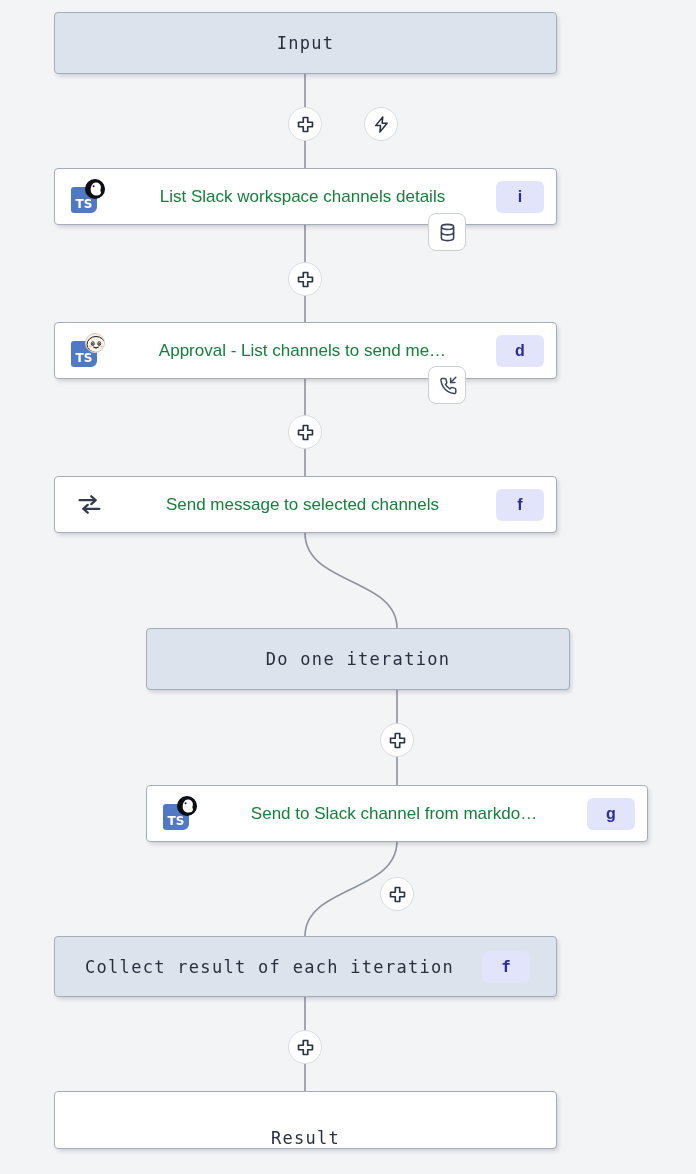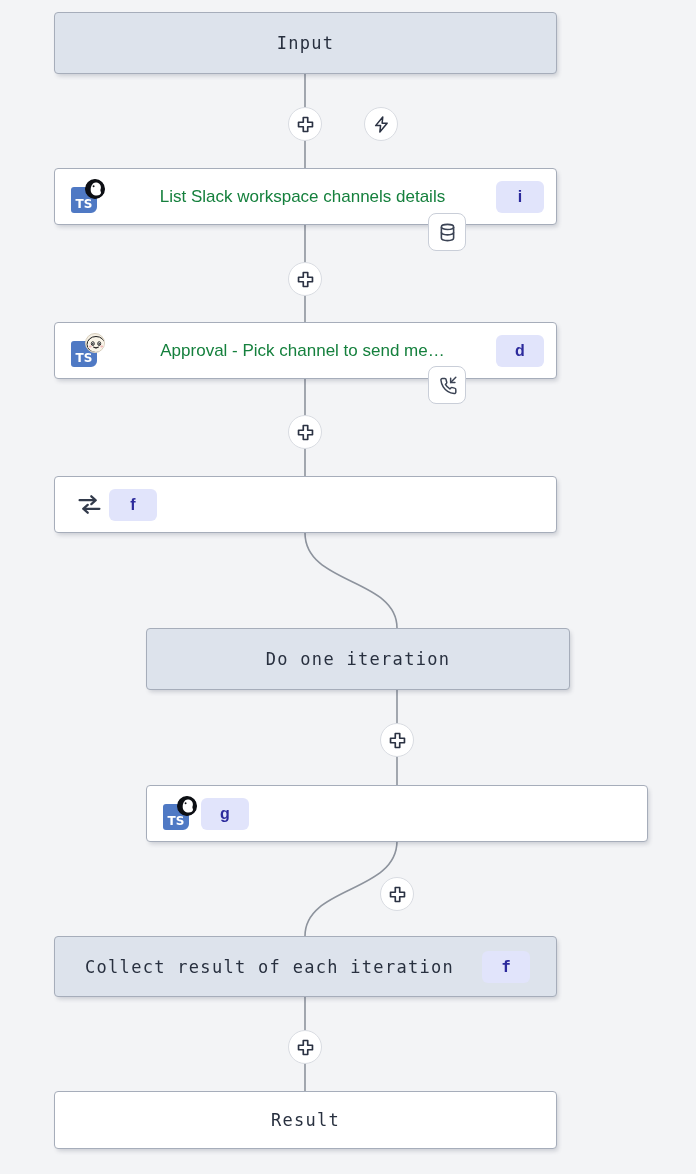--- a/index.html
+++ b/index.html
@@ -226,21 +226,21 @@
           <ellipse cx="6.8" cy="9.6" rx="1.5" ry="1.9" fill="#ffffff" stroke="#1b1b1b" stroke-width="0.9"></ellipse>
           <ellipse cx="13.2" cy="9.6" rx="1.5" ry="1.9" fill="#ffffff" stroke="#1b1b1b" stroke-width="0.9"></ellipse>
           <circle cx="6.8" cy="9.9" r="0.8" fill="#1b1b1b"></circle>
           <circle cx="13.2" cy="9.9" r="0.8" fill="#1b1b1b"></circle>
           <path d="M7.4 13.1 q2.6 2.3 5.2 0 q-2.6 1.1 -5.2 0z" fill="#e58b94" stroke="#1b1b1b" stroke-width="0.8" stroke-linejoin="round"></path>
           <ellipse cx="4.2" cy="12.6" rx="1.5" ry="1.0" fill="#f0a9ae" opacity="0.85"></ellipse>
           <ellipse cx="15.8" cy="12.6" rx="1.5" ry="1.0" fill="#f0a9ae" opacity="0.85"></ellipse>
         </svg>
       </span>
     </span>
-    <span class="step-title">Approval - Pick channel to send me…</span>
+    <span class="step-title">Approval - List channels to send me…</span>
     <span class="badge">d</span>
   </div>
 
   <div class="mini-badge" style="left:428px; top:366px;">
     <svg width="21" height="21" viewBox="0 0 24 24">
       <path d="M21.5 16.9v2.6a1.7 1.7 0 0 1-1.9 1.7 17 17 0 0 1-7.4-2.6 16.6 16.6 0 0 1-5.1-5.1 17 17 0 0 1-2.6-7.5A1.7 1.7 0 0 1 6.2 4h2.6a1.7 1.7 0 0 1 1.7 1.5c.1.8.3 1.6.6 2.4a1.7 1.7 0 0 1-.4 1.8l-1.1 1.1a13.6 13.6 0 0 0 5.1 5.1l1.1-1.1a1.7 1.7 0 0 1 1.8-.4c.8.3 1.6.5 2.4.6a1.7 1.7 0 0 1 1.5 1.8z" fill="none" stroke="#3b4354" stroke-width="1.7" stroke-linejoin="round"></path>
       <path d="M21.5 2.6 L15.6 8.5" fill="none" stroke="#3b4354" stroke-width="1.7" stroke-linecap="round"></path>
       <path d="M15.6 3.6 v4.9 h4.9" fill="none" stroke="#3b4354" stroke-width="1.7" stroke-linecap="round" stroke-linejoin="round"></path>
     </svg>
   </div>
@@ -251,20 +251,21 @@
     </svg>
   </div>
 
   <div class="node white step" style="left:54px; top:476px; width:503px; height:57px;">
     <span class="step-icon">
       <svg width="27" height="27" viewBox="0 0 24 24">
         <path d="M3.2 8.2 h13.3 M13.6 4.7 L17.6 8.2 L13.6 11.7" fill="none" stroke="#323a4b" stroke-width="2" stroke-linecap="round" stroke-linejoin="round"></path>
         <path d="M20.8 15.8 H7.5 M10.4 12.3 L6.4 15.8 L10.4 19.3" fill="none" stroke="#323a4b" stroke-width="2" stroke-linecap="round" stroke-linejoin="round"></path>
       </svg>
     </span>
+    <span class="step-title">Send message to selected channels</span>
     <span class="badge">f</span>
   </div>
 
   <div class="node filled center" style="left:146px; top:628px; width:424px; height:62px;">
     <span class="mono-label">Do one iteration</span>
   </div>
 
   <div class="circ-btn" style="left:380px; top:723px;">
     <svg width="19" height="19" viewBox="0 0 24 24">
       <path d="M9.2 3.2h5.6v6h6v5.6h-6v6H9.2v-6h-6V9.2h6z" fill="none" stroke="#2b3243" stroke-width="2.1" stroke-linejoin="round"></path>
@@ -275,37 +276,38 @@
     <span class="step-icon">
       <span class="ts-square">TS</span>
       <span class="runtime-dot deno">
         <svg width="20" height="20" viewBox="0 0 20 20">
           <circle cx="10" cy="10" r="9.5" fill="#0d0f14"></circle>
           <path d="M10.6 3.6c3.0 0 5.3 2.0 5.3 4.6 0 1.3-.5 2.0-.5 3.1 0 .9.6 1.5.6 2.4 0 1.5-1.8 2.8-4.3 2.8-3.4 0-6.0-2.3-6.0-5.6 0-4.0 2.2-7.3 4.9-7.3z" fill="#ffffff"></path>
           <circle cx="8.6" cy="7.3" r="0.95" fill="#0d0f14"></circle>
         </svg>
       </span>
     </span>
+    <span class="step-title">Send to Slack channel from markdo…</span>
     <span class="badge">g</span>
   </div>
 
   <div class="circ-btn" style="left:380px; top:877px;">
     <svg width="19" height="19" viewBox="0 0 24 24">
       <path d="M9.2 3.2h5.6v6h6v5.6h-6v6H9.2v-6h-6V9.2h6z" fill="none" stroke="#2b3243" stroke-width="2.1" stroke-linejoin="round"></path>
     </svg>
   </div>
 
   <div class="node filled" style="left:54px; top:936px; width:503px; height:61px; padding:0 26px 0 30px;">
     <span class="mono-label" style="flex:1 1 auto; ">Collect result of each iteration</span>
     <span class="badge mono">f</span>
   </div>
 
   <div class="circ-btn" style="left:288px; top:1030px;">
     <svg width="19" height="19" viewBox="0 0 24 24">
       <path d="M9.2 3.2h5.6v6h6v5.6h-6v6H9.2v-6h-6V9.2h6z" fill="none" stroke="#2b3243" stroke-width="2.1" stroke-linejoin="round"></path>
     </svg>
   </div>
 
-  <div class="node white center" style="left:54px; top:1091px; width:503px; height:58px;">
+  <div class="node white center" style="left:54px; top:1091px; width:503px; height:58px;align-items:flex-end;">
     <span class="mono-label">Result</span>
   </div>
 
 </div>
 
 </body></html>

